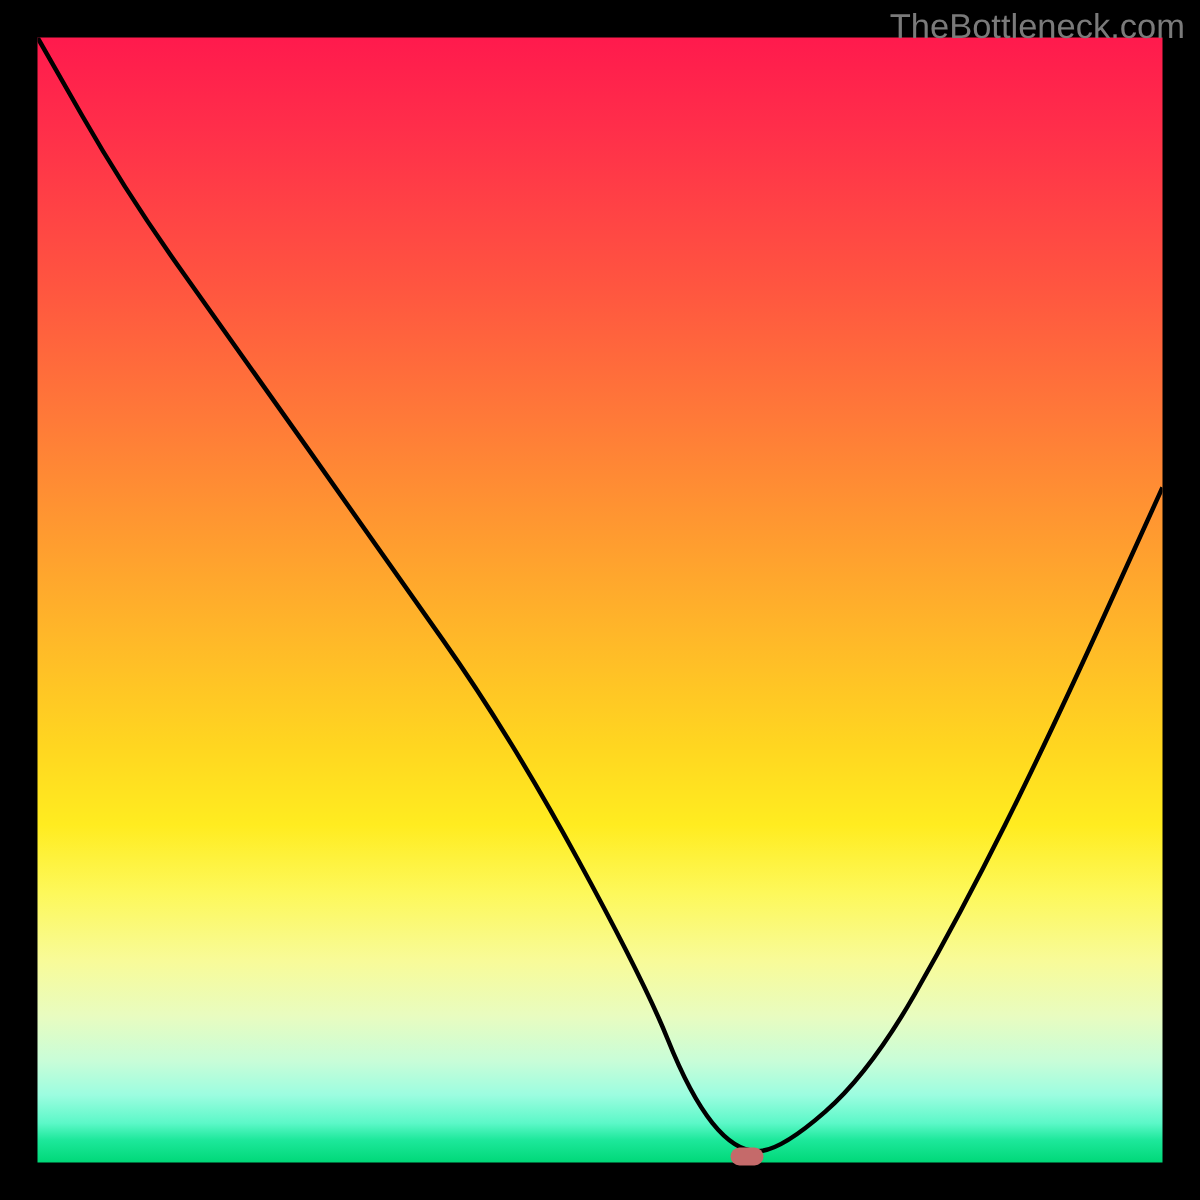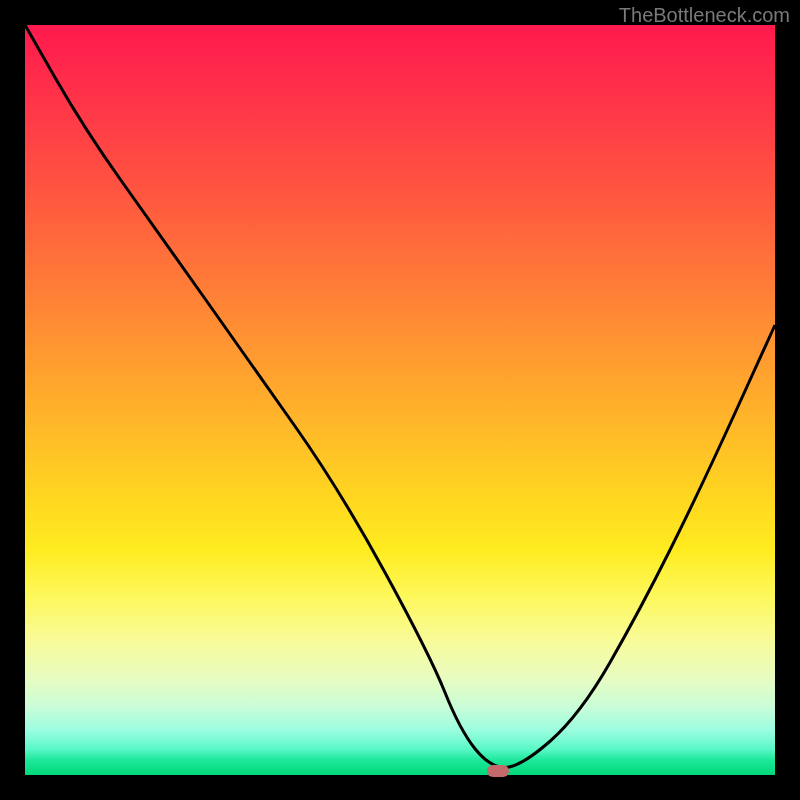--- a/index.html
+++ b/index.html
@@ -55,21 +55,21 @@
     height: 12px;
     background: #c56a6a;
     border-radius: 6px;
     transform: translate(-50%, -50%);
   }
   .watermark {
     position: absolute;
     top: 4px;
     right: 10px;
     color: #7a7a7a;
-    font-size: 20px;
+    font-size: 23px;
     font-weight: 500;
   }
 </style>
 </head>
 <body>
 
 <div class="container">
 
   <div class="plot-area"></div>
 

